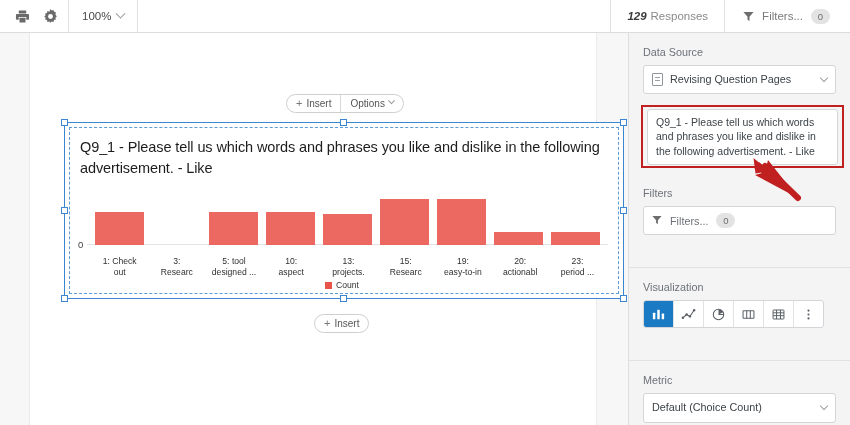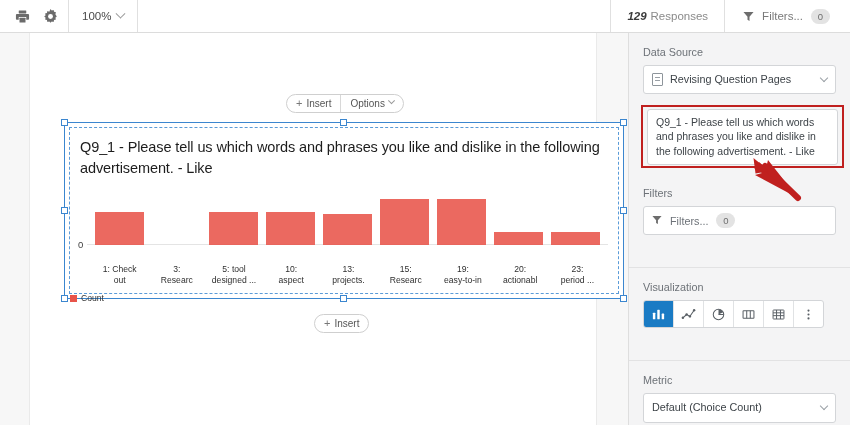--- a/index.html
+++ b/index.html
@@ -220,40 +220,39 @@
     height: 100%;
   }
   .bar {
     width: 85%;
     background: #e8544a;
     opacity: 0.88;
   }
   .xlabels {
     position: absolute;
     left: 21px; right: 12px;
-    top: 136px;
+    top: 128px;
     display: flex;
   }
   .xlabel {
     flex: 1 1 0;
     text-align: center;
     font-size: 8.6px;
     line-height: 1.26;
     color: #2f2f2f;
     padding: 0 1px;
   }
   .legend {
     position: absolute;
     left: 0; right: 4px;
     top: 152px;
     display: flex;
     align-items: center;
-    justify-content: flex-start;
+    justify-content: center;
     gap: 4px;
-    margin-top: 13px;
   }
   .legend-swatch {
     width: 7px; height: 7px;
     background: #e8544a;
   }
   .legend-label {
     font-size: 8.6px;
     color: #333;
   }
 

